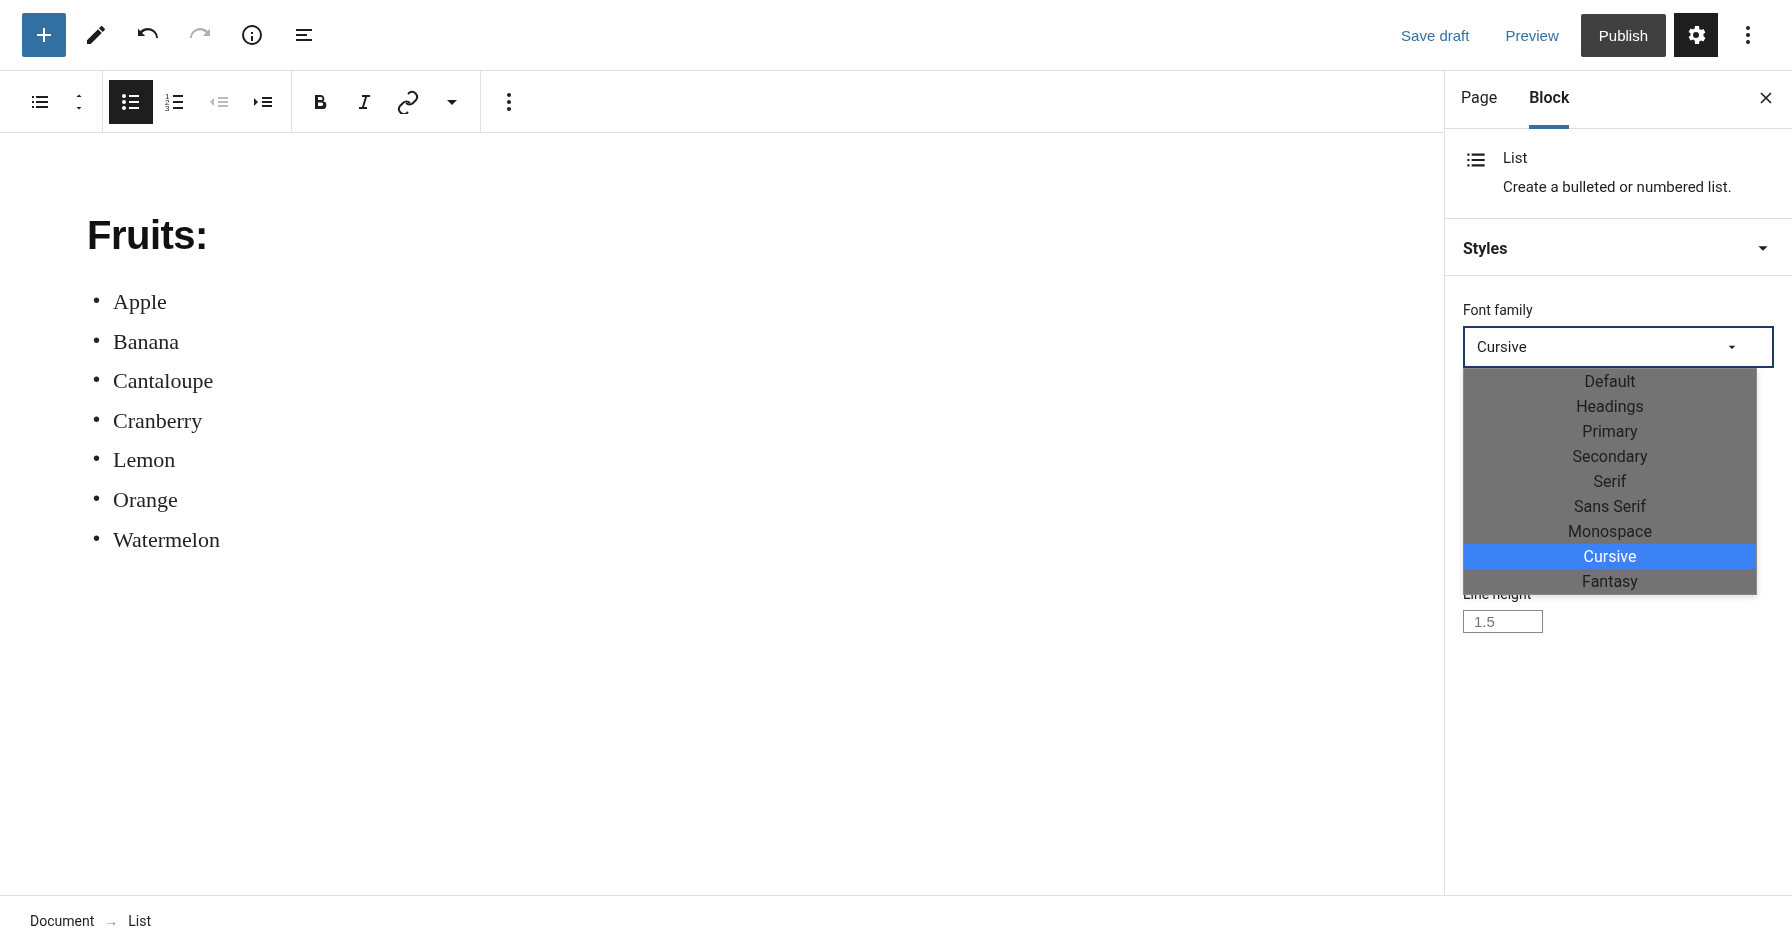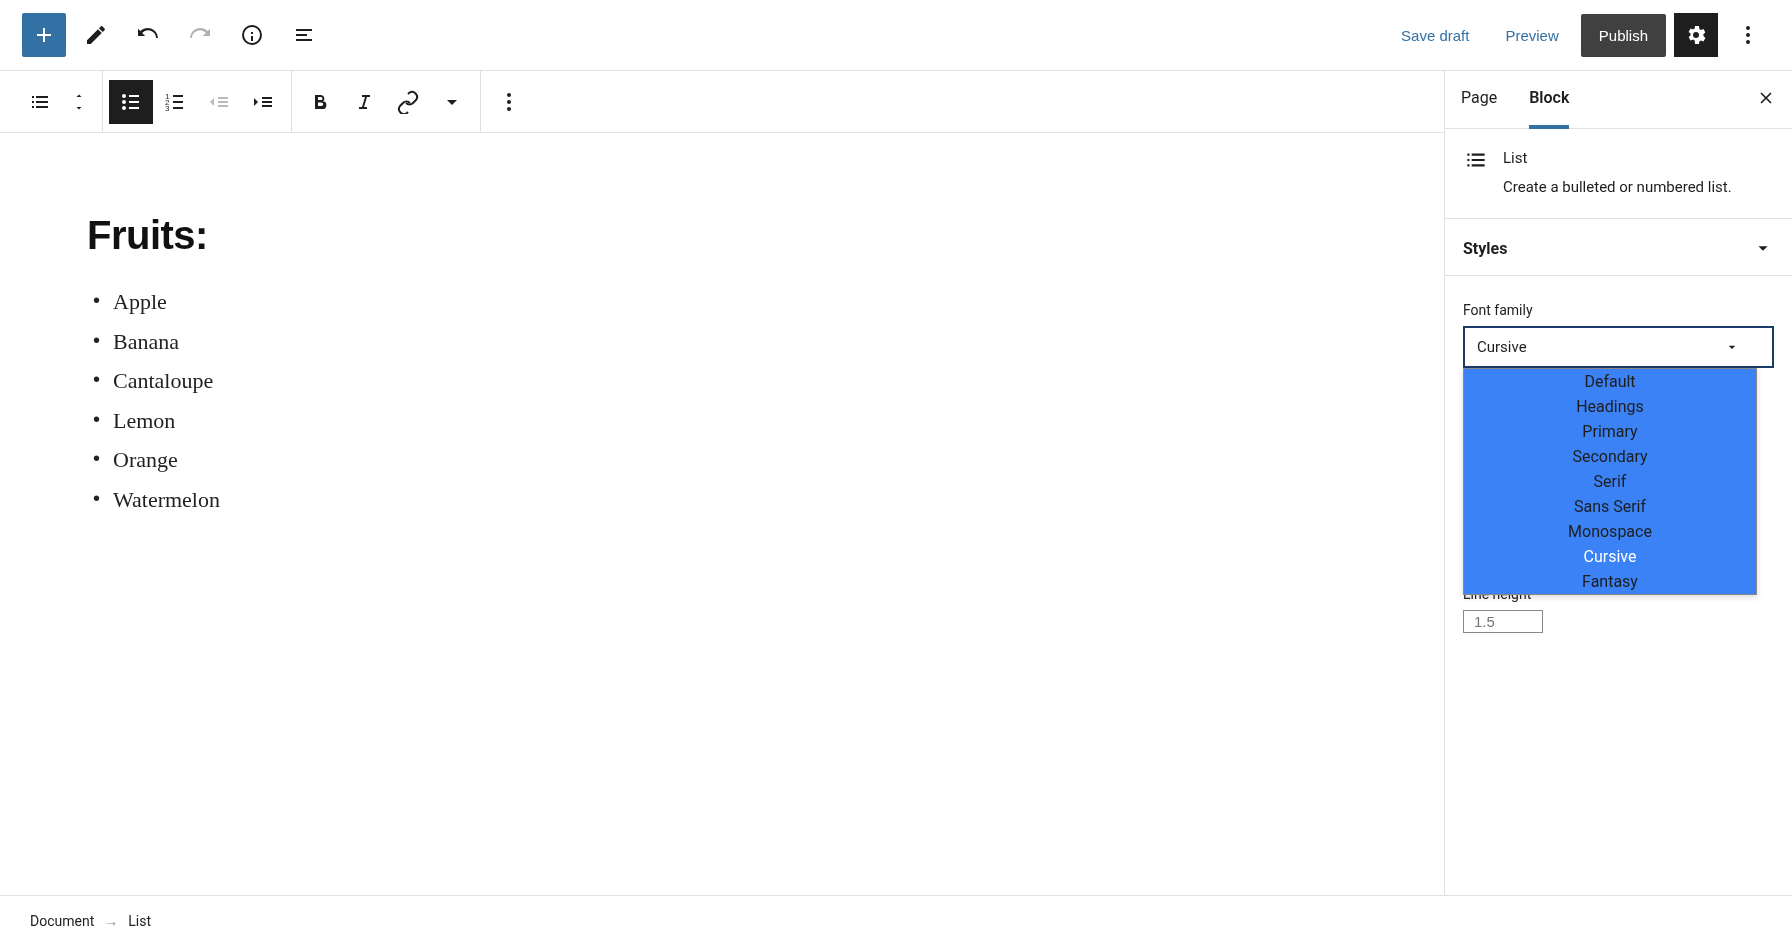--- a/index.html
+++ b/index.html
@@ -53,21 +53,21 @@
 .panel.block-info { display: flex; gap: 14px; align-items: flex-start; padding-bottom: 20px; }
 .panel.block-info .desc { font-size: 15px; line-height: 1.5; }
 .panel.block-info .desc .title { display:block; margin-bottom:6px; }
 
 .panel-head { display: flex; align-items: center; justify-content: space-between; font-size: 16px; font-weight: 700; cursor: pointer; padding-bottom: 16px;}
 .panel.open .panel-head { padding-bottom: 12px; }
 
 .field-label { font-size: 14px; color: #222; margin: 8px 0 8px 0; display:block; }
 .select-wrap { position: relative; text-align: center; }
 .select-display { border: 2px solid #1b3c68; padding: 10px 32px 10px 12px; font-size: 15px; cursor: pointer; display:flex; justify-content:space-between; align-items:center; }
-.dropdown { position: absolute; left: 0; right: 17px; top: 42px; border: 1px solid #888; background: #3b82f6; z-index: 10; box-shadow: 0 2px 6px rgba(0,0,0,0.15);}
+.dropdown { position: absolute; left: 0; right: 17px; top: 42px; border: 1px solid #888; background: #737373; z-index: 10; box-shadow: 0 2px 6px rgba(0,0,0,0.15);}
 .dropdown .opt { padding: 3px 12px; font-size: 16px; cursor: pointer; }
 .dropdown .opt.selected { background: #3b82f6; color: #fff; }
 
 .lh-input { width: 80px; border: 1px solid #888; padding: 2px 10px; font-size: 15px; color: #888; }
 
 
 .footer { height: 51px; border-top: 1px solid #e0e0e0; display: flex; align-items: center; padding: 0 30px; font-size: 14px; color: #222; gap: 10px; }
 .footer .arrow { color: #888; }
 
 svg { width: 24px; height: 24px; fill: #1e1e1e; }
@@ -214,20 +214,21 @@
         </div>
       </div>
 
       <div class="canvas">
         <div class="content">
           <h2>Fruits:</h2>
           <ul>
             <li>Apple</li>
             <li>Banana</li>
             <li>Cantaloupe</li>
+            <li>Cranberry</li>
             <li>Lemon</li>
             <li>Orange</li>
             <li>Watermelon</li>
           </ul>
         </div>
       </div>
     </div>
 
     <div class="sidebar">
       <div class="tabs">

